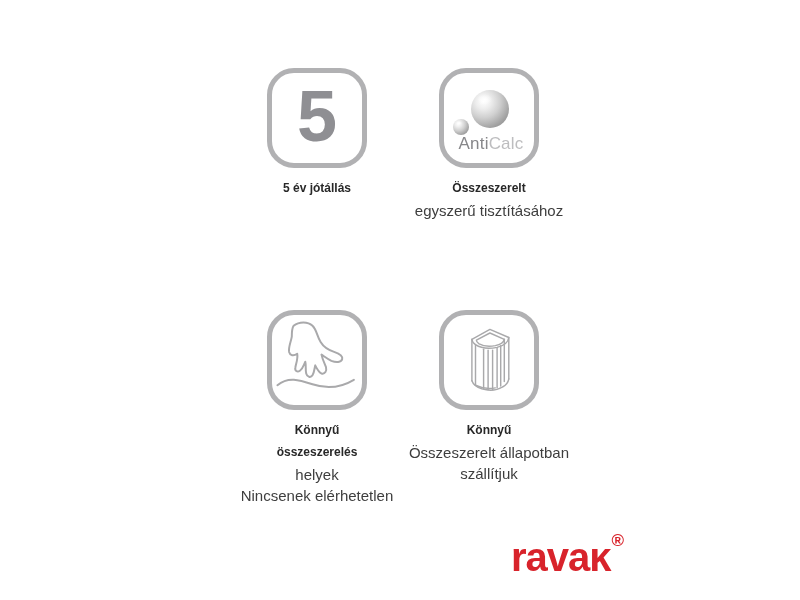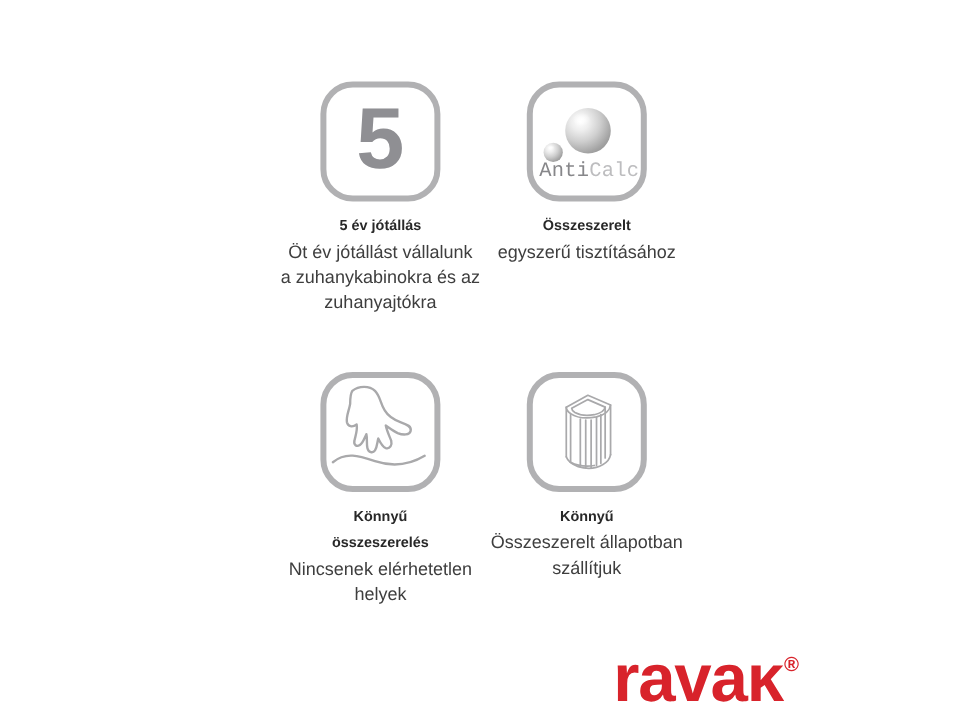--- a/index.html
+++ b/index.html
@@ -43,21 +43,21 @@
     color:var(--icon-gray);
     line-height:1;
     padding-bottom:4px;
   }
   .line-art{
     color:var(--line-icon);
     display:block;
   }
   .anticalc{
     position:relative;
-    width:90px;height:82px;font-family:Liberation Mono, monospace;
+    width:90px;height:82px;
   }
   .sphere{
     position:absolute;
     border-radius:50%;
     background:radial-gradient(circle at 33% 30%, #ffffff 0%, #eeeeee 20%, #cfcfcf 45%, #a3a3a3 72%, #8f8f8f 88%, #a8a8a8 100%);
   }
   .sphere::after{
     content:"";
     position:absolute;
     left:16%;top:10%;
@@ -93,21 +93,21 @@
   }
   .tl,.dl{display:block;}
   .logo{
     position:absolute;
     left:511px;top:537px;
     color:var(--brand-red);
     white-space:nowrap;
   }
   .logo-text{
     font-weight:bold;
-    font-size:56px;
+    font-size:40px;
     line-height:1;
     letter-spacing:-1px;
   }
   .reg{
     font-size:17px;
     font-weight:bold;
     position:relative;
     top:-25px;
     left:1px;
     letter-spacing:0;
@@ -118,25 +118,20 @@
 
 <main class="stage">
 
   <section class="feature" style="left:217px;top:68px">
     <div class="tile">
       <div class="big-five">5</div>
     </div>
     <h3 class="title">
       <span class="tl">5 év jótállás</span>
     </h3>
-    <p class="desc">
-      <span class="dl">Öt év jótállást vállalunk</span>
-      <span class="dl">a zuhanykabinokra és az</span>
-      <span class="dl">zuhanyajtókra</span>
-    </p>
   </section>
 
   <section class="feature" style="left:389px;top:68px">
     <div class="tile">
       <div class="anticalc">
         <div class="sphere sphere-small"></div>
         <div class="sphere sphere-large"></div>
         <div class="anticalc-word">
           <span class="ac-dark">Anti</span><span class="ac-light">Calc</span>
         </div>
@@ -155,22 +150,22 @@
       <svg class="line-art" width="90" height="90" viewBox="0 0 100 100" fill="none" stroke="currentColor" stroke-width="2.2" stroke-linecap="round" stroke-linejoin="round">
         <path d="M24 12 C30 7 40 7 45 12 C50 17 50 24 54 30 C57 35 63 39 69 41 C75 43 79 45 78 49 C77 53 71 53 66 51 C62 49 58 46 55 44 C56 49 58 53 60 58 C61 62 59 66 55 65 C52 64 50 60 48 56 C47 60 47 64 45 67 C43 70 39 69 38 65 C37 61 38 56 37 52 C35 56 34 60 31 62 C28 64 25 62 26 58 C27 53 29 48 28 43 C24 46 20 45 19 41 C18 36 21 30 22 24 C22 19 22 15 24 12 Z"></path>
         <path d="M6 78 C18 68 30 72 45 77 C60 82 76 81 91 72"></path>
       </svg>
     </div>
     <h3 class="title">
       <span class="tl">Könnyű</span>
       <span class="tl">összeszerelés</span>
     </h3>
     <p class="desc">
+      <span class="dl">helyek</span>
       <span class="dl">Nincsenek elérhetetlen</span>
-      <span class="dl">helyek</span>
     </p>
   </section>
 
   <section class="feature" style="left:389px;top:310px">
     <div class="tile">
       <svg class="line-art" width="90" height="90" viewBox="0 0 100 100" fill="none" stroke="currentColor" stroke-width="1.6" stroke-linecap="round" stroke-linejoin="round">
         <path d="M31 27 L51 16 L72 25 Q71 33 59 36 Q44 39 35 33 Q31 30 31 27 Z"></path>
         <path d="M36 28 L51 20 L67 27 Q66 32 57 34 Q46 36 39 32 Q36 30 36 28 Z"></path>
         <path d="M31 27 L31 73"></path>
         <path d="M35 33 L35 78"></path>

